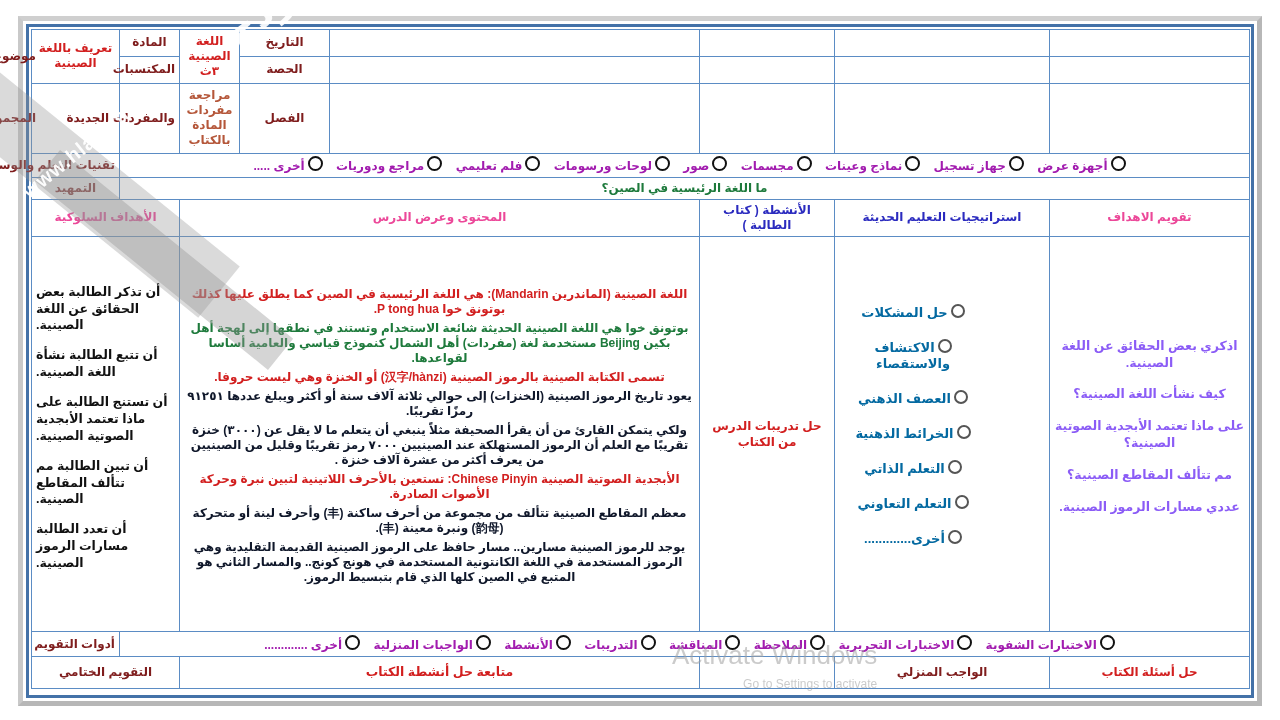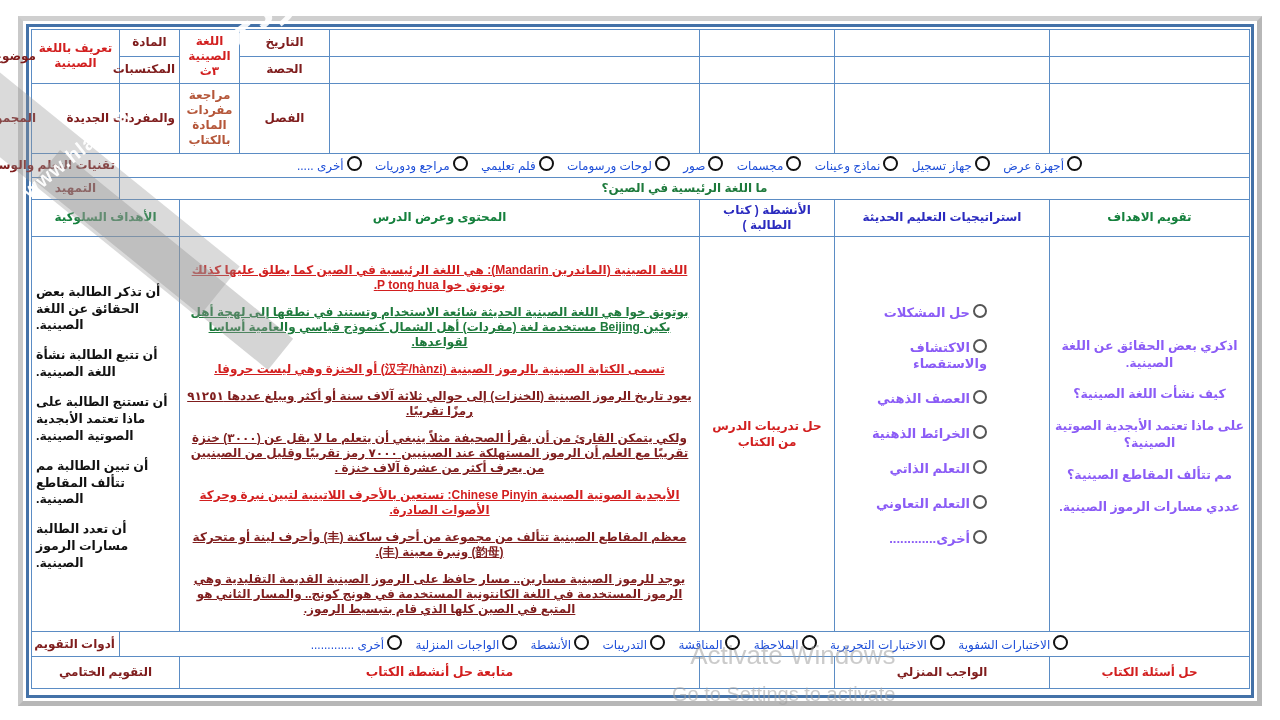--- a/index.html
+++ b/index.html
@@ -64,76 +64,76 @@
   .brown{ color:#b5573a; font-weight:bold; font-size:12px;}
   .green{ color:#1e7a3c; font-weight:bold; font-size:12.5px;}
 
   
   .blank{background:#ffffff;}
 
   
   .opts{
     text-align:right;
     font-size:12px;
-    font-weight:normal;
-    color:#1d4ed8;
+    font-weight:bold;
+    color:#a21caf;
     padding-right:8px;
     white-space:nowrap;
   }
   .opts .item{ display:inline-block; margin-left:10px;}
   .radio{
     display:inline-block;
     width:11px;height:11px;
     border:2px solid #111;
     border-radius:50%;
     vertical-align:-1px;
     margin-left:3px;
   }
 
   
   .colhdr{ font-weight:bold; font-size:12.5px; }
-  .colhdr.p{ color:#15803d;}
+  .colhdr.p{ color:#ec4899;}
   .colhdr.b{ color:#2b2bbf;}
 
   
   td.body{ vertical-align:top; padding-top:6px;}
   .objectives{
     color:#111;
     font-weight:bold;
     font-size:12.5px;
     line-height:1.35;
     text-align:left;
   }
   .objectives p{ margin:0 0 13px 0;}
   .evalq{
     color:#8b5cf6;font-weight:bold;font-size:12.5px;line-height:1.35;text-align:center;
   }
   .evalq p{margin:0 0 15px 0;}
   .strat{
-    text-align:right;
+    text-align:center;
     padding-right:58px;
     font-size:13px;
     font-weight:bold;
-    color:#8b5cf6;
+    color:#0369a1;
     line-height:1.3;
   }
   .strat p{margin:0 0 17px 0;}
   .strat .radio{border-color:#555;width:10px;height:10px;}
   .content{
     text-align:center;
     font-size:11.5px;
     line-height:1.28;
     font-weight:bold;
     color:#2b2bbf;
     padding:4px 3px;
   }
-  .content p{margin:12px 0 1px 0;text-decoration:underline;}
+  .content p{margin:4px 0 1px 0;}
   .c-red{color:#d21f1f;}
   .c-green{color:#1e7a3c;}
-  .c-navy{color:#7f1d1d;}
+  .c-navy{color:#0f172a;}
 
   
   .wm{
     position:absolute;
     pointer-events:none;
     color:rgba(140,140,140,.55);
     font-weight:bold;
     white-space:nowrap;
   }
   #wm-band{
@@ -169,21 +169,21 @@
     color:rgba(255,255,255,.92);
   }
   #activate{
     position:absolute;
     left:672px;top:640px;
     color:rgba(160,160,160,.55);
     font-size:26px;
     font-family:"Liberation Sans",sans-serif;
     pointer-events:none;
   }
-  #activate .sub{ font-size:20px; display:block; margin-top:12px;}
+  #activate .sub{ font-size:12px; display:block; margin-top:6px;}
 </style>
 </head>
 <body>
 
 <div id="page-frame">
   <div id="outer-border"></div>
   <div id="blue-band"></div>
 
   <table class="plan">
     <colgroup>

